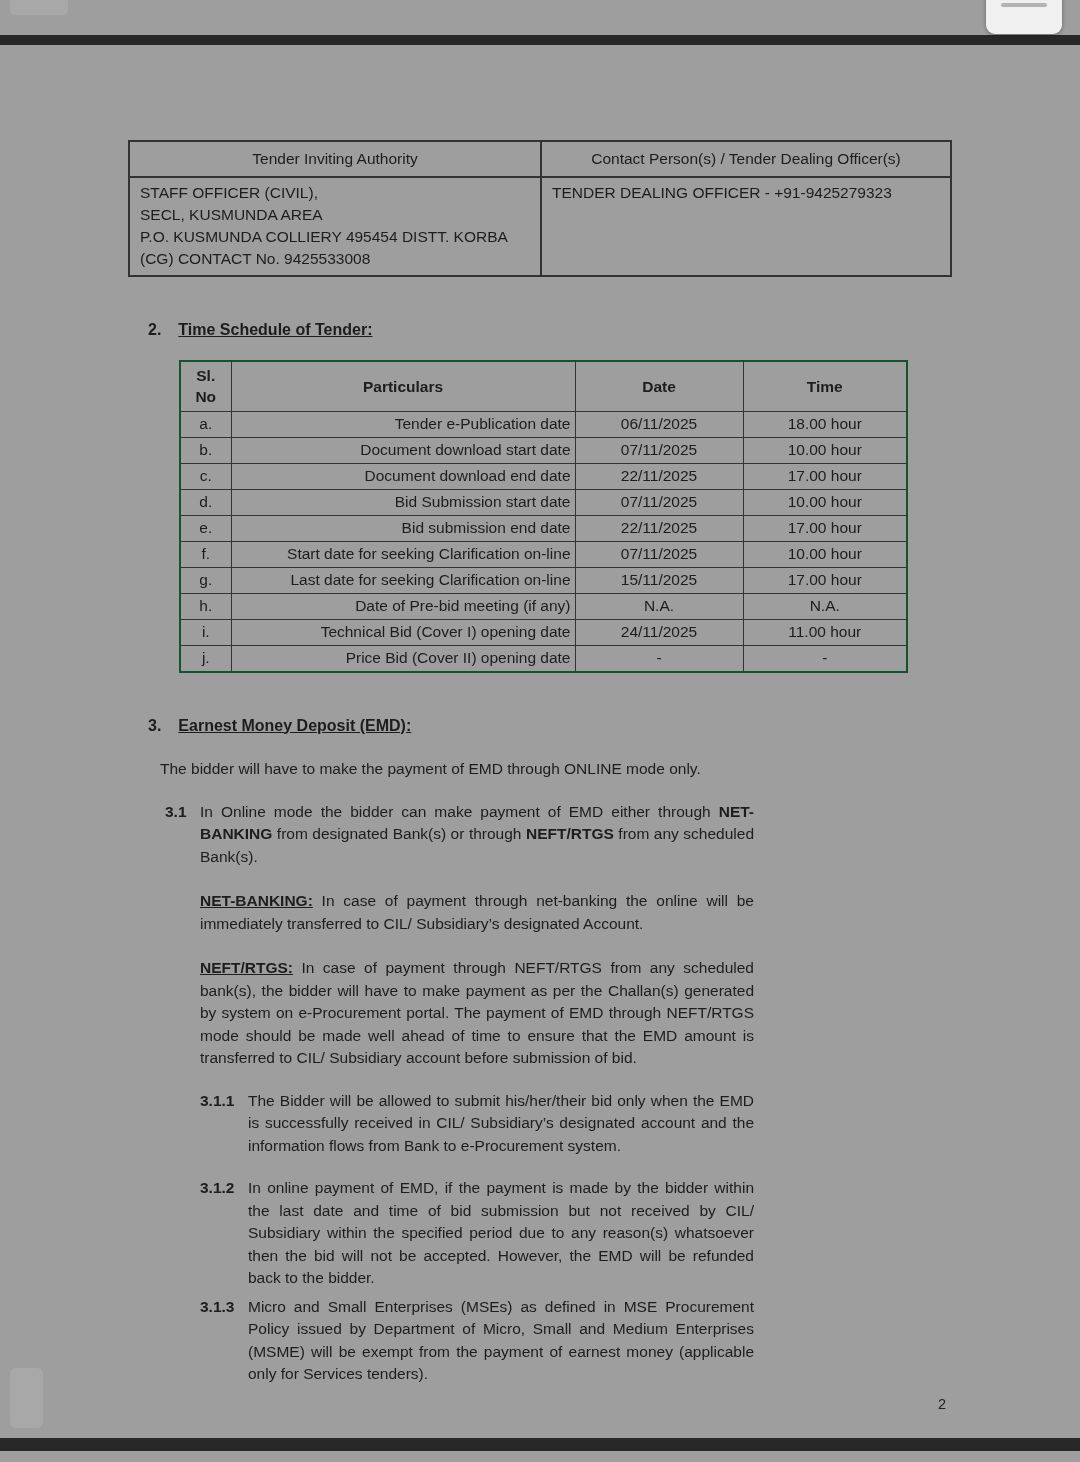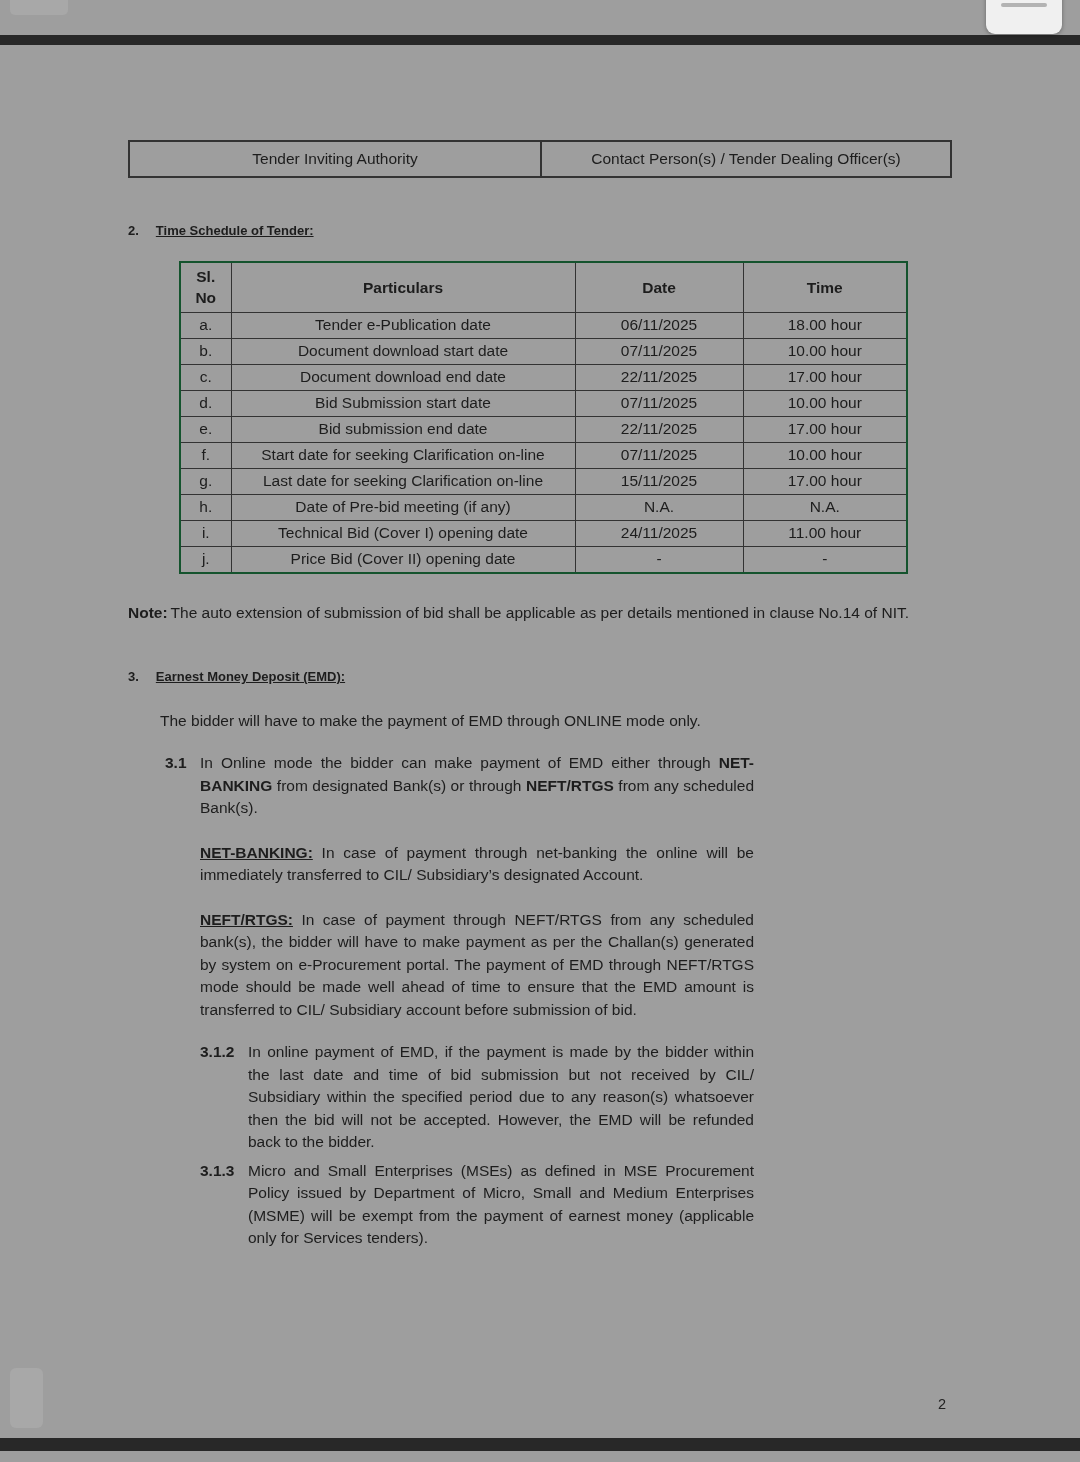--- a/index.html
+++ b/index.html
@@ -40,29 +40,29 @@
     width:899px; box-sizing:border-box;
     padding:95px 130px 0 128px;
     font-size:15.5px; line-height:22.5px;
   }
   table { border-collapse:collapse; table-layout:fixed; }
   .contact-table { width:822px; border:2px solid #333; }
   .contact-table th, .contact-table td { border:2px solid #333; }
   .contact-table th { font-weight:400; text-align:center; height:30px; padding:2px 6px; font-size:15.5px; }
   .contact-table td { vertical-align:top; padding:4px 10px 5px 10px; }
   .contact-table .addr-line { line-height:22px; }
-  .heading { margin:42px 0 0 0; font-weight:bold; font-size:13px; }
+  .heading { margin:42px 0 0 20px; font-weight:bold; font-size:16px; }
   .h-num { margin-right:17px; }
   .h-title { text-decoration:underline; }
   .sched { width:727px; margin:18px 0 0 51px; border:2px solid #14532d; }
   .sched th, .sched td { border:1px solid #333; font-size:15.5px; }
   .sched th { font-weight:bold; text-align:center; height:49px; line-height:21px; padding:0 4px; }
   .sched td { height:25px; padding:0 4px; }
   .sched td.c-sl, .sched td.c-date, .sched td.c-time { text-align:center; }
-  .sched td.c-part { text-align:center; padding-left:4px; }
+  .sched td.c-part { text-align:right; padding-left:4px; }
   .note { margin:28px 0 0 0; width:822px; }
   .note b { margin-right:3px; }
   .intro { margin:21px 0 0 32px; }
   .clause { display:flex; }
   .clause .cnum { font-weight:bold; }
   .clause .cbody { flex:1; text-align:justify; }
   .c31 { margin:20px 15px 0 37px; }
   .c31 .cnum { flex:0 0 35px; }
   .sub { margin:22px 15px 0 72px; text-align:justify; }
   .sublabel { text-decoration:underline; }
@@ -90,20 +90,29 @@
     <table class="contact-table">
       <colgroup>
           <col style="width:412px">
           <col style="width:410px">
         </colgroup>
       <tbody>
           <tr>
         <th>Tender Inviting Authority</th>
         <th>Contact Person(s) / Tender Dealing Officer(s)</th>
       </tr>
+      <tr>
+        <td>
+          <div class="addr-line">STAFF OFFICER (CIVIL),</div>
+          <div class="addr-line">SECL, KUSMUNDA AREA</div>
+          <div class="addr-line">P.O.  KUSMUNDA COLLIERY 495454 DISTT.  KORBA</div>
+          <div class="addr-line">(CG) CONTACT No. 9425533008</div>
+        </td>
+        <td>TENDER DEALING OFFICER - +91-9425279323</td>
+      </tr>
     </tbody>
       </table>
 
     <div class="heading">
       <span class="h-num">2.</span><span class="h-title">Time Schedule of Tender:</span>
     </div>
 
     <table class="sched">
       <colgroup>
           <col style="width:51px">
@@ -177,37 +186,40 @@
       </tr>
       <tr>
         <td class="c-sl">j.</td>
         <td class="c-part">Price Bid (Cover II) opening date</td>
         <td class="c-date">-</td>
         <td class="c-time">-</td>
       </tr>
     </tbody>
       </table>
 
-    <p class="note"><b>Note:</b><span>The auto extension of submission of bid shall be applicable as per details mentioned in clause No.14 of NIT.</span></p>
 
     <div class="heading">
       <span class="h-num">3.</span><span class="h-title">Earnest Money Deposit (EMD):</span>
     </div>
 
     <p class="intro">The bidder will have to make the payment of EMD through ONLINE mode only.</p>
 
     <div class="clause c31">
       <span class="cnum">3.1</span>
       <div class="cbody"><span>In Online mode the bidder can make payment of EMD either through </span><b>NET-BANKING</b><span> from designated Bank(s) or through </span><b>NEFT/RTGS</b><span> from any scheduled Bank(s).</span></div>
     </div>
 
     <p class="sub"><b class="sublabel">NET-BANKING:</b><span> In case of payment through net-banking the online will be immediately transferred to CIL/ Subsidiary’s designated Account.</span></p>
 
     <p class="sub"><b class="sublabel">NEFT/RTGS:</b><span> In case of payment through NEFT/RTGS from any scheduled bank(s), the bidder will have to make payment as per the Challan(s) generated by system on e-Procurement portal. The payment of EMD through NEFT/RTGS mode should be made well ahead of time to ensure that the EMD amount is transferred to CIL/ Subsidiary account before submission of bid.</span></p>
 
+    <div class="clause c311">
+      <span class="cnum">3.1.1</span>
+      <div class="cbody">The Bidder will be allowed to submit his/her/their bid only when the EMD is successfully received in CIL/ Subsidiary’s designated account and the information flows from Bank to e-Procurement system.</div>
+    </div>
 
     <div class="clause c312">
       <span class="cnum">3.1.2</span>
       <div class="cbody">In online payment of EMD, if the payment is made by the bidder within the last date and time of bid submission but not received by CIL/ Subsidiary within the specified period due to any reason(s) whatsoever then the bid will not be accepted. However, the EMD will be refunded back to the bidder.</div>
     </div>
 
     <div class="clause c313">
       <span class="cnum">3.1.3</span>
       <div class="cbody">Micro and Small Enterprises (MSEs) as defined in MSE Procurement Policy issued by Department of Micro, Small and Medium Enterprises (MSME) will be exempt from the payment of earnest money (applicable only for Services tenders).</div>
     </div>

